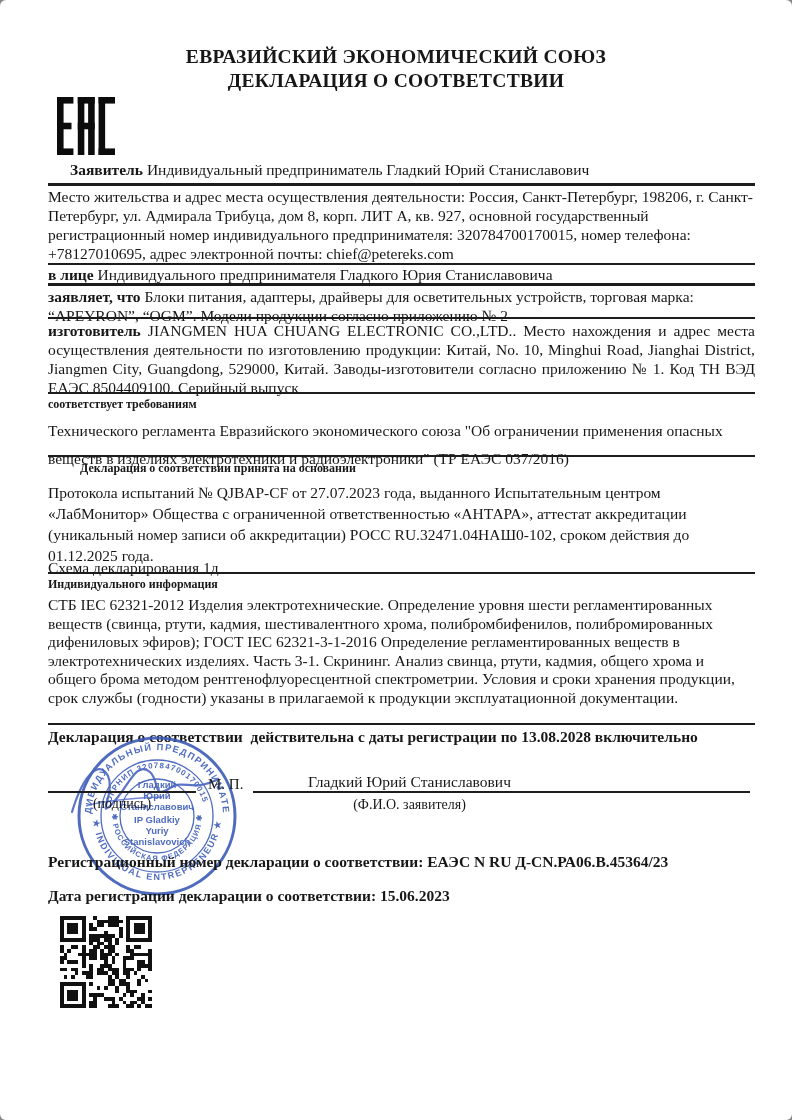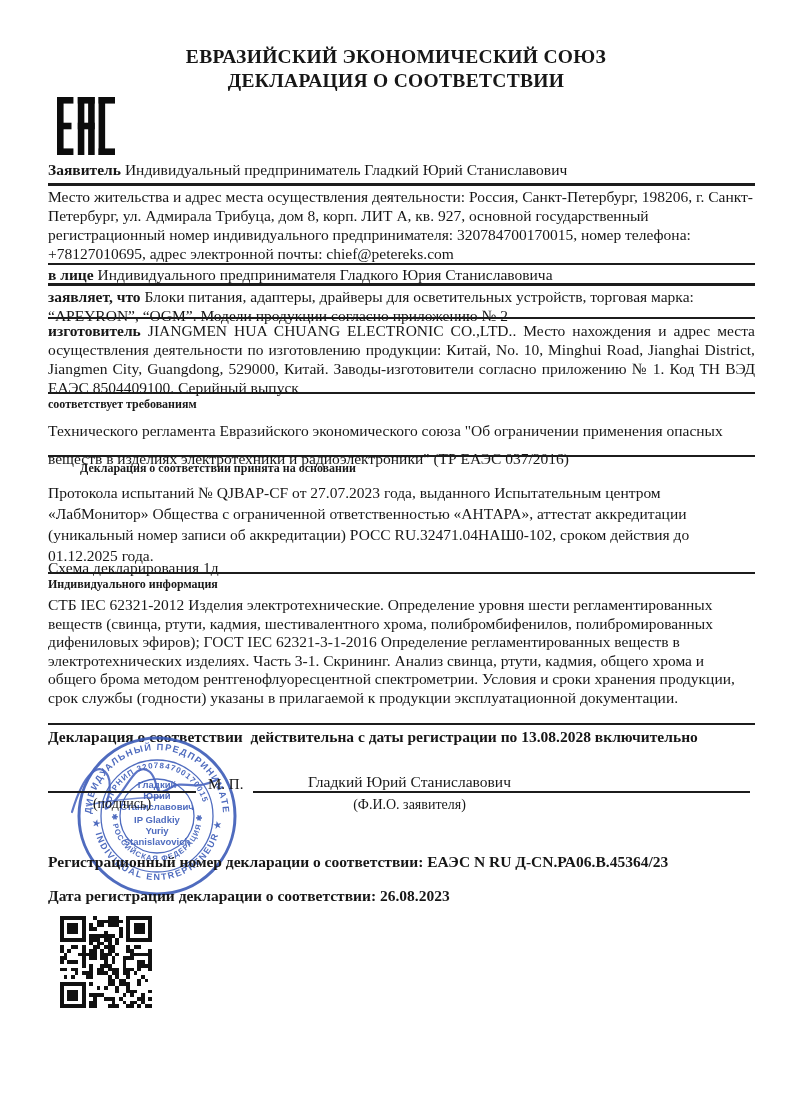--- a/index.html
+++ b/index.html
@@ -1,17 +1,17 @@
 <!DOCTYPE html>
 <html><head>
 <meta charset="utf-8">
 <style>
   html,body{margin:0;padding:0;background:#888;}
   .page{position:relative;width:792px;height:1120px;background:#ffffff;margin:0 auto;
-        font-family:"Liberation Serif","DejaVu Serif",serif;color:#171717;overflow:hidden;}
+        font-family:"Liberation Serif","DejaVu Serif",serif;color:#171717;overflow:hidden;border-radius:6px;}
   .abs{position:absolute;}
   .b{font-weight:bold;}
   .body-text{font-size:15.5px;line-height:19px;width:707px;left:48px;}
   .rule{position:absolute;left:48px;width:707px;background:#1c1c1c;}
   .title{left:0;width:792px;text-align:center;font-size:19.5px;font-weight:bold;line-height:24px;letter-spacing:.3px;}
   .heading{font-size:12px;font-weight:bold;left:48px;width:707px;}
   .just{text-align:justify;}
   .sig-caption{font-size:14px;}
   .stamp-wrap{left:67px;top:726px;width:180px;height:180px;opacity:.9;}
   .qr-box{left:60px;top:916px;width:92px;height:92px;}
@@ -42,21 +42,21 @@
         <rect x="21.5" y="0" width="17.5" height="6.8"></rect>
         <rect x="21.5" y="26.6" width="17.5" height="6.8"></rect>
 
         <rect x="43" y="0" width="6.8" height="60"></rect>
         <rect x="43" y="0" width="17" height="6.8"></rect>
         <rect x="43" y="53.2" width="17" height="6.8"></rect>
       </g>
     </svg>
   </div>
 
-  <div class="abs body-text" style="top:160px;">
+  <div class="abs body-text" style="top:160px;margin-left:22px;">
     <span class="b">Заявитель</span>
     <span>Индивидуальный предприниматель Гладкий Юрий Станиславович</span>
   </div>
   <div class="rule" style="top:183px;height:3px;"></div>
 
   <div class="abs body-text" style="top:187px;">Место жительства и адрес места осуществления деятельности: Россия, Санкт-Петербург, 198206, г. Санкт-Петербург, ул. Адмирала Трибуца, дом 8, корп. ЛИТ А, кв. 927, основной государственный регистрационный номер индивидуального предпринимателя: 320784700170015, номер телефона: +78127010695, адрес электронной почты: chief@petereks.com</div>
   <div class="rule" style="top:263px;height:2px;"></div>
 
   <div class="abs body-text" style="top:265px;">
     <span class="b">в лице</span>
@@ -139,21 +139,21 @@
   <div class="rule" style="top:791px;left:48px;width:148px;height:2px;"></div>
   <div class="abs sig-caption" style="top:796px;left:48px;width:148px;text-align:center;">(подпись)</div>
 
   <div class="abs" style="top:776px;left:208px;font-size:15px;">М. П.</div>
 
   <div class="abs namefio" style="top:773px;font-size:15.5px;">Гладкий Юрий Станиславович</div>
   <div class="rule" style="top:791px;left:253px;width:497px;height:2px;"></div>
   <div class="abs namefio sig-caption" style="top:797px;">(Ф.И.О. заявителя)</div>
 
   <div class="abs body-text b" style="top:852px;">Регистрационный номер декларации о соответствии: ЕАЭС N RU Д-CN.РА06.В.45364/23</div>
-  <div class="abs body-text b" style="top:886px;">Дата регистрации декларации о соответствии: 26.08.2023</div>
+  <div class="abs body-text b" style="top:886px;">Дата регистрации декларации о соответствии: 15.06.2023</div>
 
   <div class="abs qr-box">
     <svg id="qr" width="92" height="92" viewBox="0 0 25 25" shape-rendering="crispEdges">
         <rect x="9" y="0" width="1" height="1" fill="#111"></rect>
         <rect x="13" y="0" width="1" height="1" fill="#111"></rect>
         <rect x="14" y="0" width="1" height="1" fill="#111"></rect>
         <rect x="15" y="0" width="1" height="1" fill="#111"></rect>
         <rect x="10" y="1" width="1" height="1" fill="#111"></rect>
         <rect x="11" y="1" width="1" height="1" fill="#111"></rect>
         <rect x="12" y="1" width="1" height="1" fill="#111"></rect>

